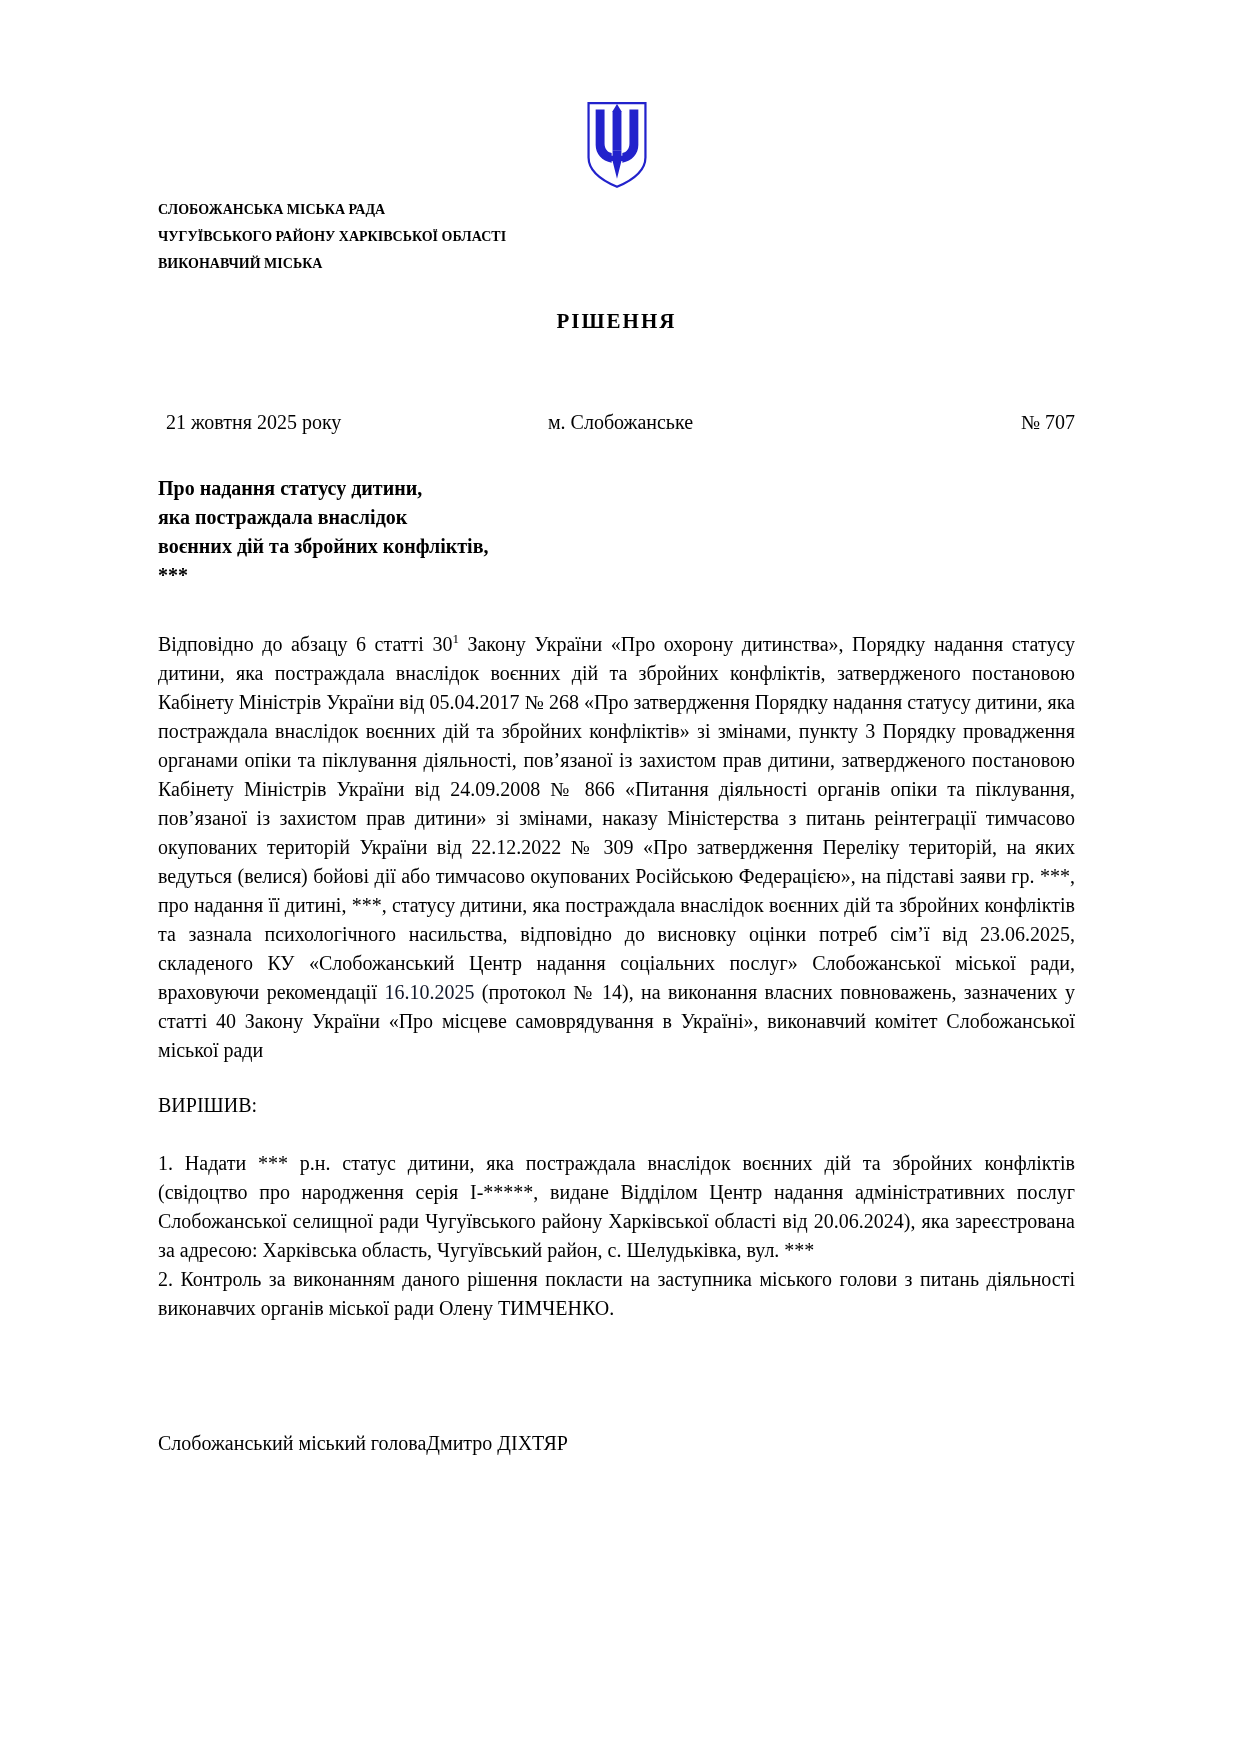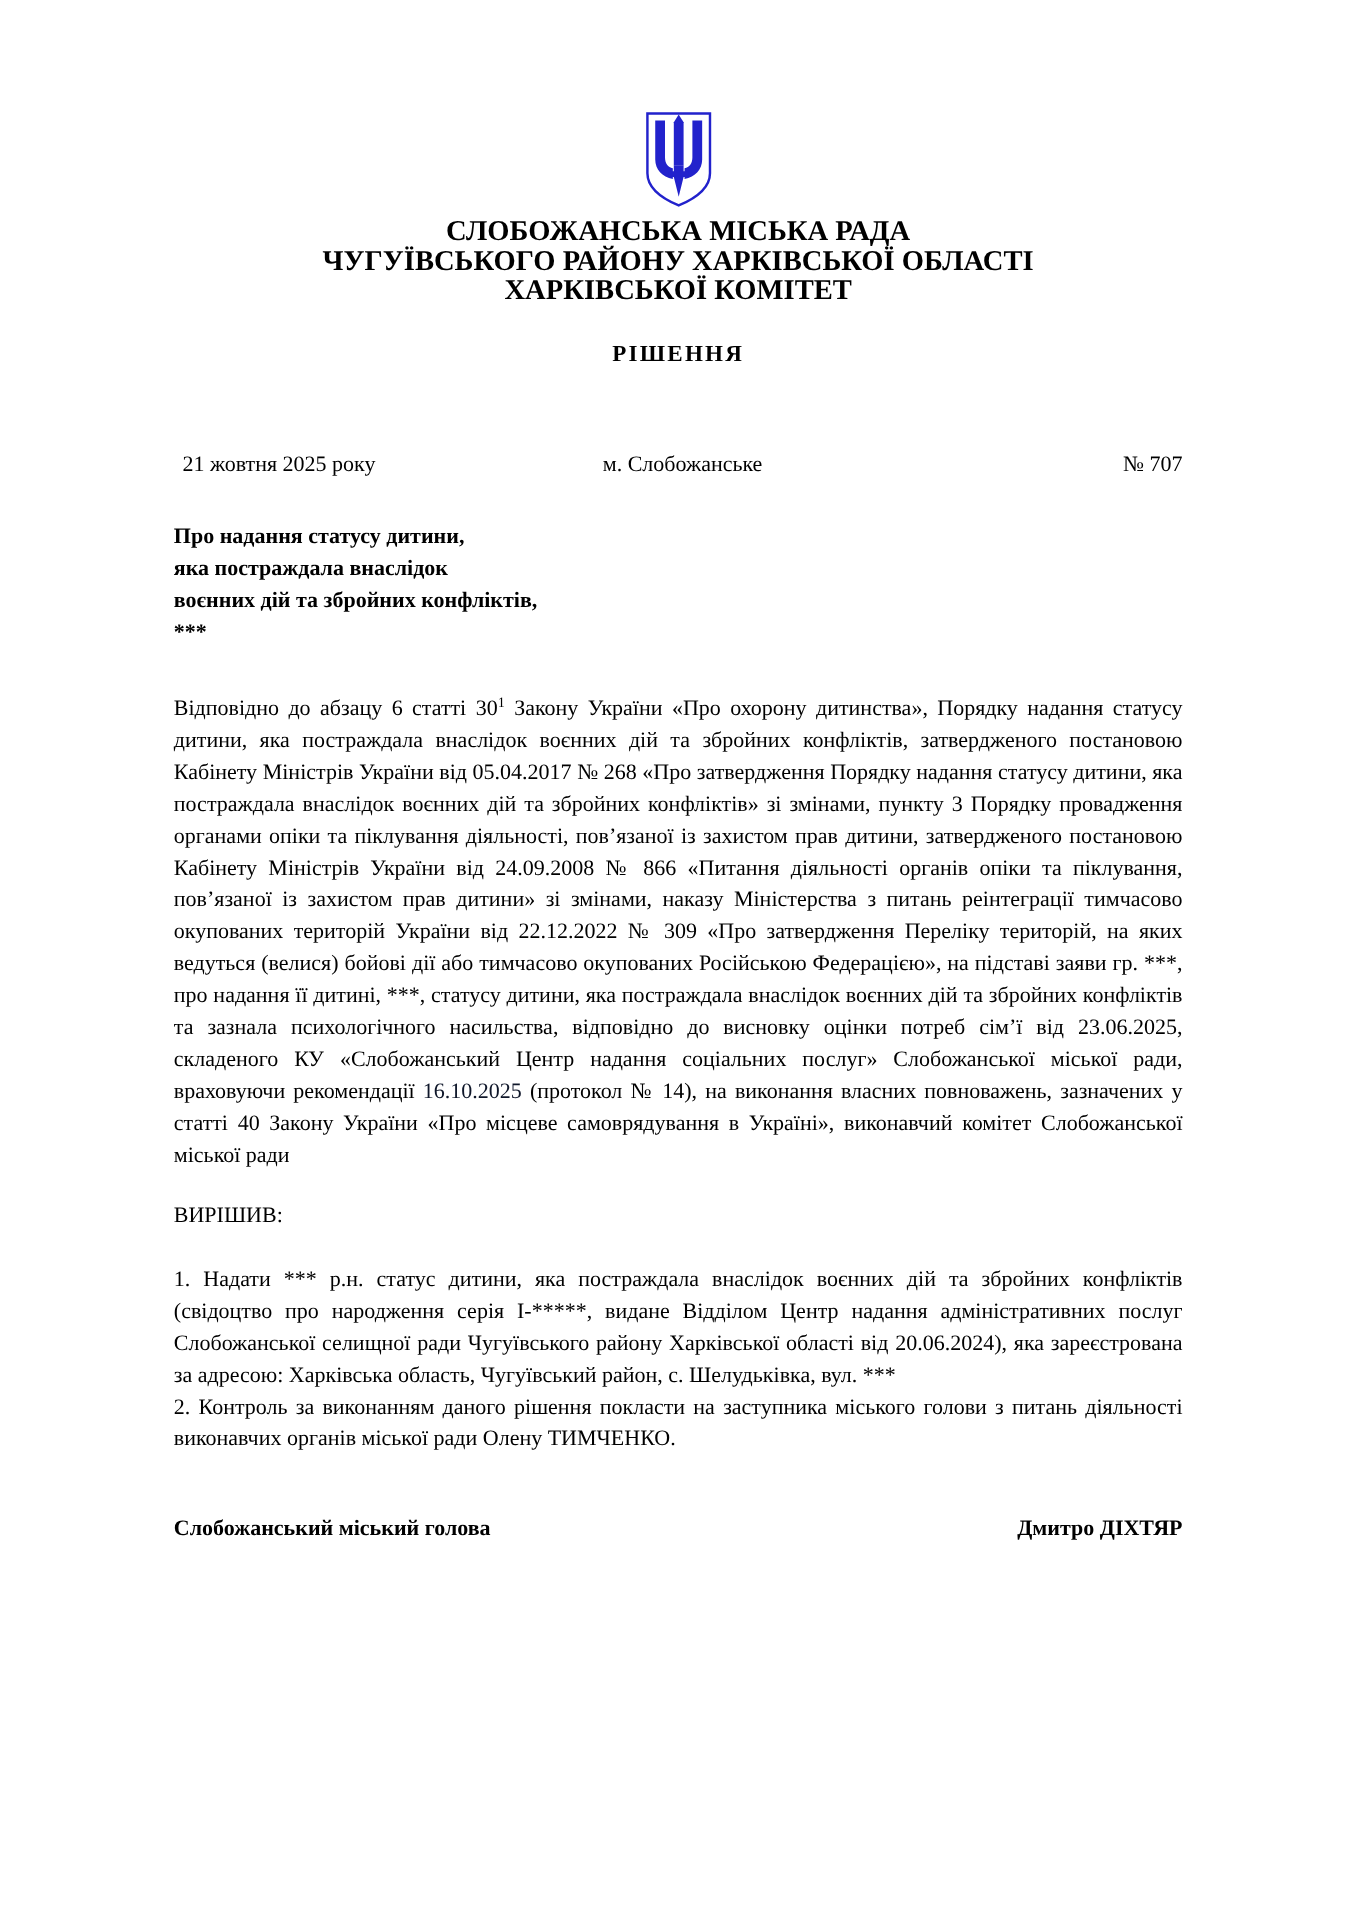--- a/index.html
+++ b/index.html
@@ -17,23 +17,22 @@
   .content { padding: 100px 165px 0 158px; }
 
   .emblem {
     display: block;
     margin: 0 auto 6px auto;
     width: 64px;
     height: 90px;
   }
 
   .org-line {
-    text-align: center;
     font-weight: bold;
-    font-size: 26px;
+    font-size: 14px;
     line-height: 27px;
   }
   .doc-type {
     text-align: center;
     font-weight: bold;
     font-size: 21px;
     letter-spacing: 2px;
     margin-top: 32px;
   }
 
@@ -62,45 +61,43 @@
   }
   .highlight-date { color: #0f172a; }
 
   .resolved { margin-top: 26px; line-height: 29px; }
 
   .items { margin-top: 29px; }
   .items p { text-align: justify; line-height: 29px; }
 
   .signature-row {
     display: flex;
-    justify-content: space-between;
-    margin-top: 52px;
+    margin-top: 106px;
     line-height: 29px;
-    font-weight: bold;
   }
 </style>
 </head>
 <body>
 
 <div class="page">
   <div class="content">
 
     <svg class="emblem" viewBox="0 0 72 100" aria-hidden="true">
       <path d="M4,3 H68 V64 C68,78 55,89 36,97 C17,89 4,78 4,64 Z" fill="none" stroke="#2222cc" stroke-width="2.5"></path>
       <g fill="#2222cc">
         <path d="M12,10 H22 V48 C22,54 25,58 30,59 V70 C19,68 12,60 12,50 Z"></path>
         <path d="M60,10 H50 V48 C50,54 47,58 42,59 V70 C53,68 60,60 60,50 Z"></path>
         <path d="M36,4 L41,12 V56 H31 V12 Z"></path>
         <path d="M31,56 H41 V62 H46 V68 H41 L36,88 L31,68 H26 V62 H31 Z"></path>
       </g>
     </svg>
 
     <div class="org-line">СЛОБОЖАНСЬКА МІСЬКА РАДА</div>
     <div class="org-line">ЧУГУЇВСЬКОГО РАЙОНУ ХАРКІВСЬКОЇ ОБЛАСТІ</div>
-    <div class="org-line">ХАРКІВСЬКОЇ КОМІТЕТ</div>
+    <div class="org-line">ВИКОНАВЧИЙ МІСЬКА</div>
 
     <div class="doc-type">РІШЕННЯ</div>
 
     <div class="meta-row">
       <span class="meta-date">21 жовтня 2025 року</span>
       <span class="meta-place">м. Слобожанське</span>
       <span class="meta-number">№ 707</span>
     </div>
 
     <div class="subject">

